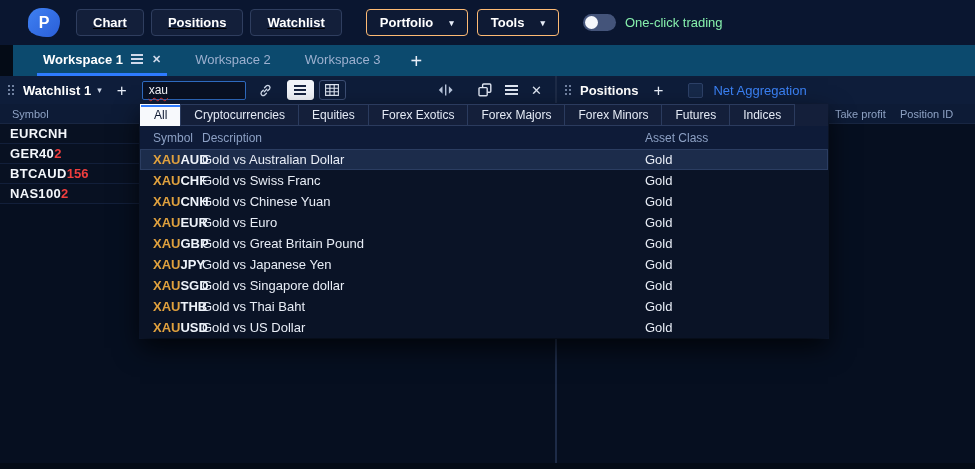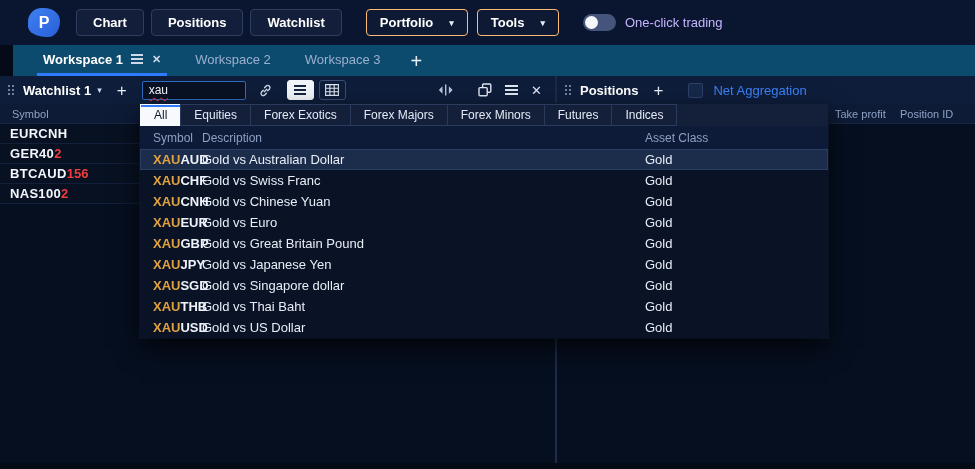--- a/index.html
+++ b/index.html
@@ -6,31 +6,31 @@
   html,body { background:#040b16; }
   body { font-family:"Liberation Sans", sans-serif; }
   .app { position:relative; width:975px; height:469px; background:#040b16; overflow:hidden; }
 
   
   .topbar { position:absolute; top:0; left:0; width:100%; height:45px; background:#0a1630;
             display:flex; align-items:center; }
   .logo { margin-left:28px; width:32px; height:29px; background:linear-gradient(135deg,#3f80f2,#2a5fd8);
           border-radius:46% 54% 38% 62% / 52% 48% 60% 40%; display:flex; align-items:center; justify-content:center; }
   .logo span { color:#fff; font-size:16px; font-weight:700; }
-  .nav-group { display:flex; gap:7px; margin-left:16px; }
+  .nav-group { display:flex; gap:7px; margin-left:16px;text-decoration:underline; }
   .nav-btn { padding:5px 16px; background:#131f3a; border:1px solid #2f3e5f; border-radius:4px;
              color:#fff; font-size:13px; font-weight:700; font-family:inherit; cursor:pointer; }
   .dd-group { display:flex; gap:9px; margin-left:24px; }
   .dd-btn { padding:5px 13px; background:rgba(255,255,255,0.02); border:1px solid #fdba74; border-radius:4px;
             color:#fff; font-size:13px; font-weight:700; font-family:inherit; display:flex; align-items:center; gap:16px; cursor:pointer; }
   .dd-btn .caret { font-size:9px; color:#e7edf8; }
   .toggle-wrap { display:flex; align-items:center; gap:9px; margin-left:24px; }
   .toggle { width:33px; height:17px; border-radius:9px; background:#44547a; position:relative; cursor:pointer; }
   .toggle .knob { position:absolute; left:2px; top:2px; width:13px; height:13px; border-radius:50%; background:#f5f7fb; }
-  .toggle-label { color:#c4b5fd; font-size:13px; }
+  .toggle-label { color:#86efac; font-size:13px; }
 
   
   .workspace-bar { position:absolute; top:45px; left:13px; width:100%; height:31px; background:#0c4a6e;
                    display:flex; align-items:stretch; padding-left:24px; }
   .ws-tab { display:flex; align-items:center; gap:8px; padding:0 6px; border-bottom:3px solid transparent;
             color:#9db0cf; font-size:13px; cursor:pointer; }
   .ws-tab.active { color:#fff; font-weight:700; border-bottom-color:#2e7bff; }
   .ws-tab + .ws-tab { margin-left:22px; }
   .ws-icons { display:flex; align-items:center; gap:9px; }
   .ws-menu { display:flex; flex-direction:column; gap:2.5px; }
@@ -276,20 +276,21 @@
       <div class="colhead pos-colhead">
         <span class="tp">Take profit</span>
         <span class="pid">Position ID</span>
       </div>
     </section>
   </div>
 
   <div class="dropdown">
     <div class="ddtabs" id="ddTabs">
         <div class="ddtab active">All</div>
+        <div class="ddtab">Cryptocurrencies</div>
         <div class="ddtab">Equities</div>
         <div class="ddtab">Forex Exotics</div>
         <div class="ddtab">Forex Majors</div>
         <div class="ddtab">Forex Minors</div>
         <div class="ddtab">Futures</div>
         <div class="ddtab">Indices</div>
       </div>
     <div class="ddhead">
       <span class="c-sym">Symbol</span>
       <span class="c-desc">Description</span>

